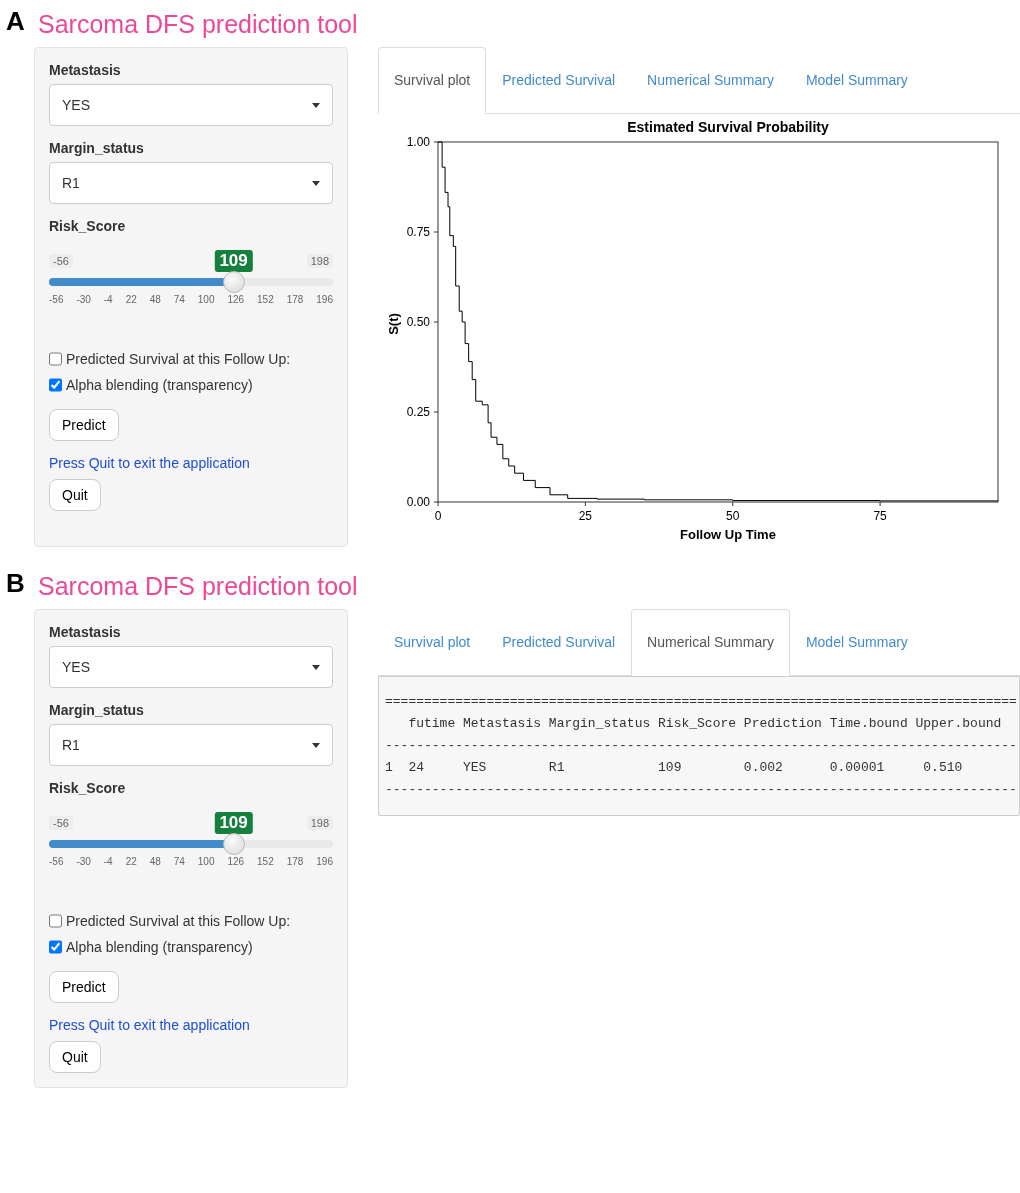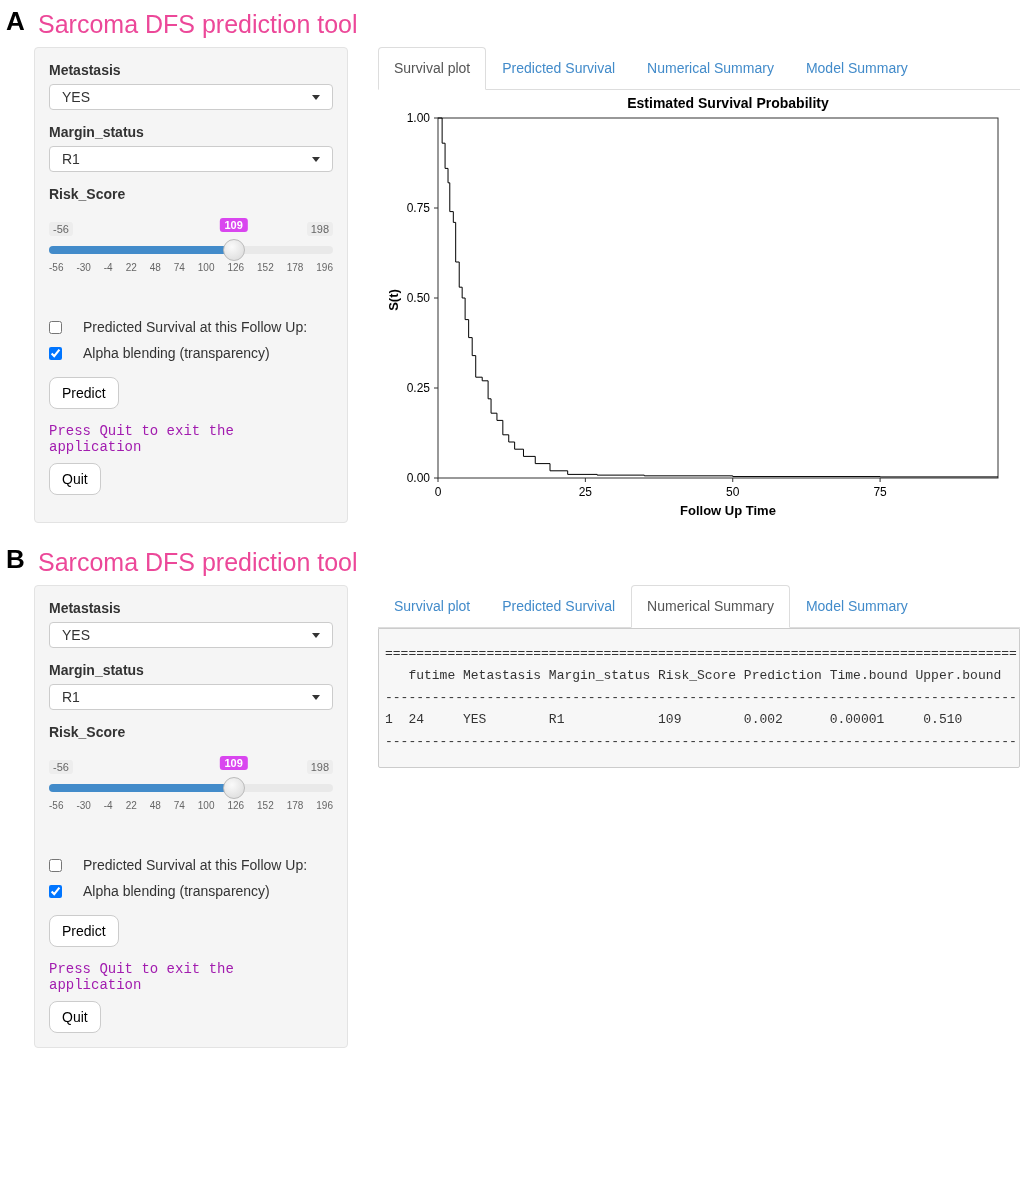--- a/index.html
+++ b/index.html
@@ -47,21 +47,21 @@
       font-size: 14px;
     }
     .dropdown {
       display: flex;
       align-items: center;
       justify-content: space-between;
       width: 100%;
       background: #fff;
       border: 1px solid #ccc;
       border-radius: 4px;
-      padding: 4px 12px;
+      padding: 12px 12px;
       font-size: 14px;
       cursor: pointer;
       margin-bottom: 14px;
     }
     .caret-icon {
       width: 0; height: 0;
       border-left: 4px solid transparent;
       border-right: 4px solid transparent;
       border-top: 5px solid #333;
     }
@@ -103,65 +103,63 @@
       width: 22px; height: 22px;
       border-radius: 50%;
       background: radial-gradient(circle at 40% 35%, #fafafa, #d8d8d8);
       border: 1px solid #bbb;
       transform: translateX(-50%);
     }
     .slider-value {
       position: absolute;
       top: -18px;
       transform: translateX(-50%);
-      background: #d946ef;
+      background: #15803d;
       color: #fff;
-      font-size: 11px;
+      font-size: 17px;
       font-weight:700;
       padding: 1px 5px;
       border-radius: 3px;
     }
     .slider-ticks {
       display: flex;
       justify-content: space-between;
       font-size: 10px;
       color: #666;
       margin-top: 2px;
     }
     .checkbox-row {
       display: flex;
-      align-items: center;
-      gap: 21px;
+      gap: 4px;
       margin-bottom: 10px;
       color: #333;
       font-size: 14px;
     }
     .checkbox-row input { margin: 0; }
     .btn {
       display: inline-block;
       background: #fff;
       border: 1px solid #ccc;
       border-radius: 8px;
       padding: 7px 12px;
       font-size: 14px;
       cursor: pointer;
     }
     .help-text {
-      color: #a21caf;
+      color: #1d4ed8;
       font-size: 14px;
       margin: 14px 0 8px 0;
-      font-family: Liberation Mono, monospace;
     }
     .main-pane { flex: 1; min-width: 0; }
     .tabs {
       display: flex;
       border-bottom: 1px solid #ddd;
     }
     .tab {
-      padding: 12px 15px;
+      padding: 24px 15px;
       color: #428bca;
       cursor: pointer;
       font-size: 14px;
       position: relative;
       border: 1px solid transparent;
     }
     .tab.active {
       color: #555;
       background: #fff;
       border: 1px solid #ddd;

